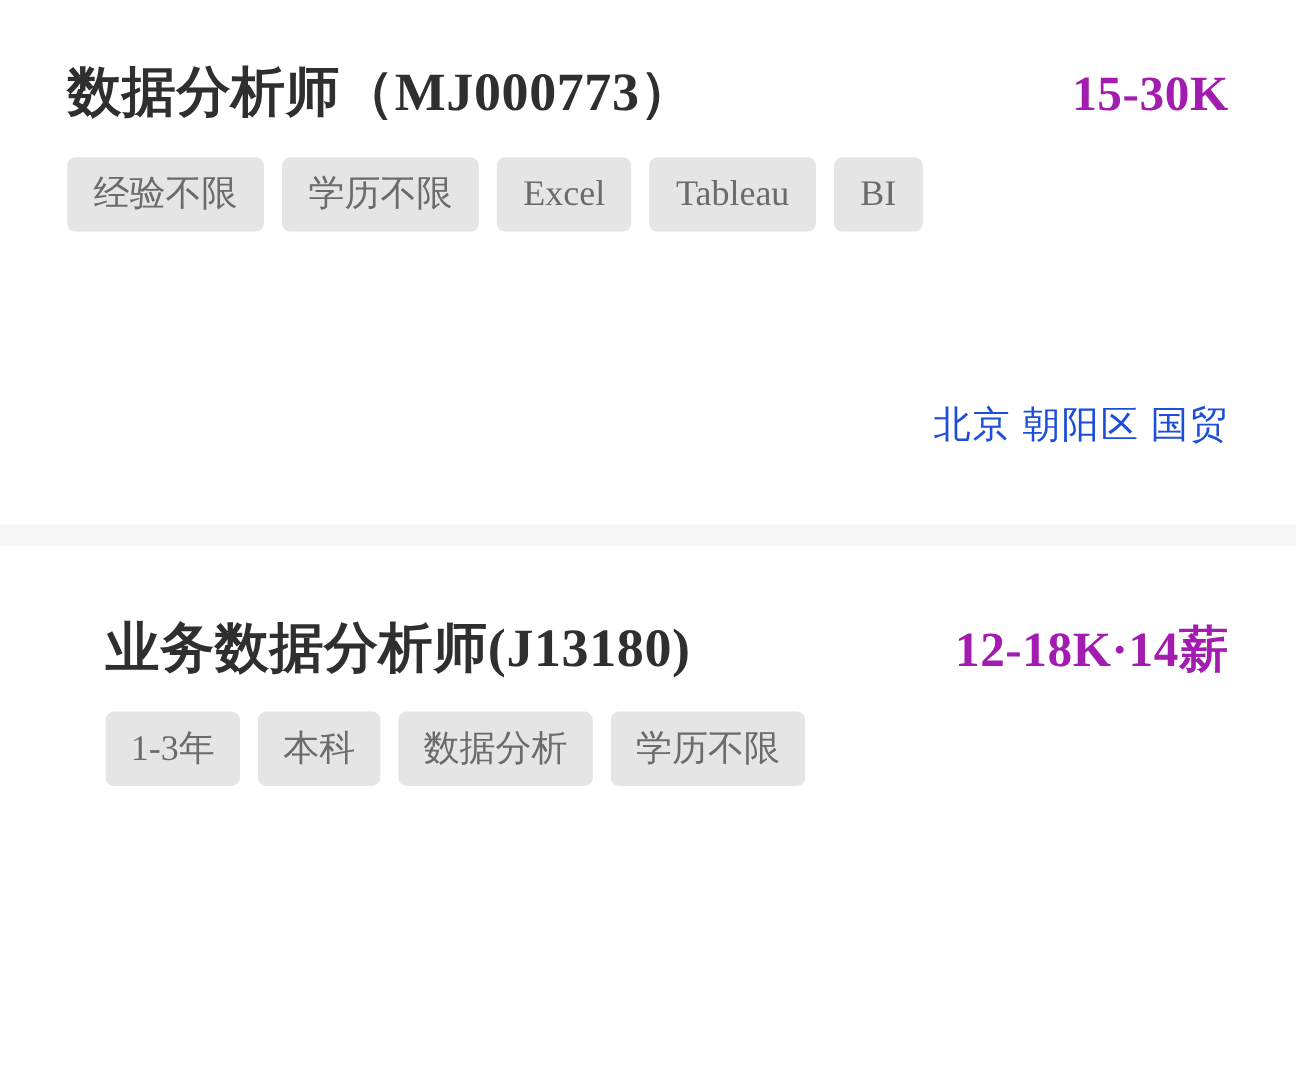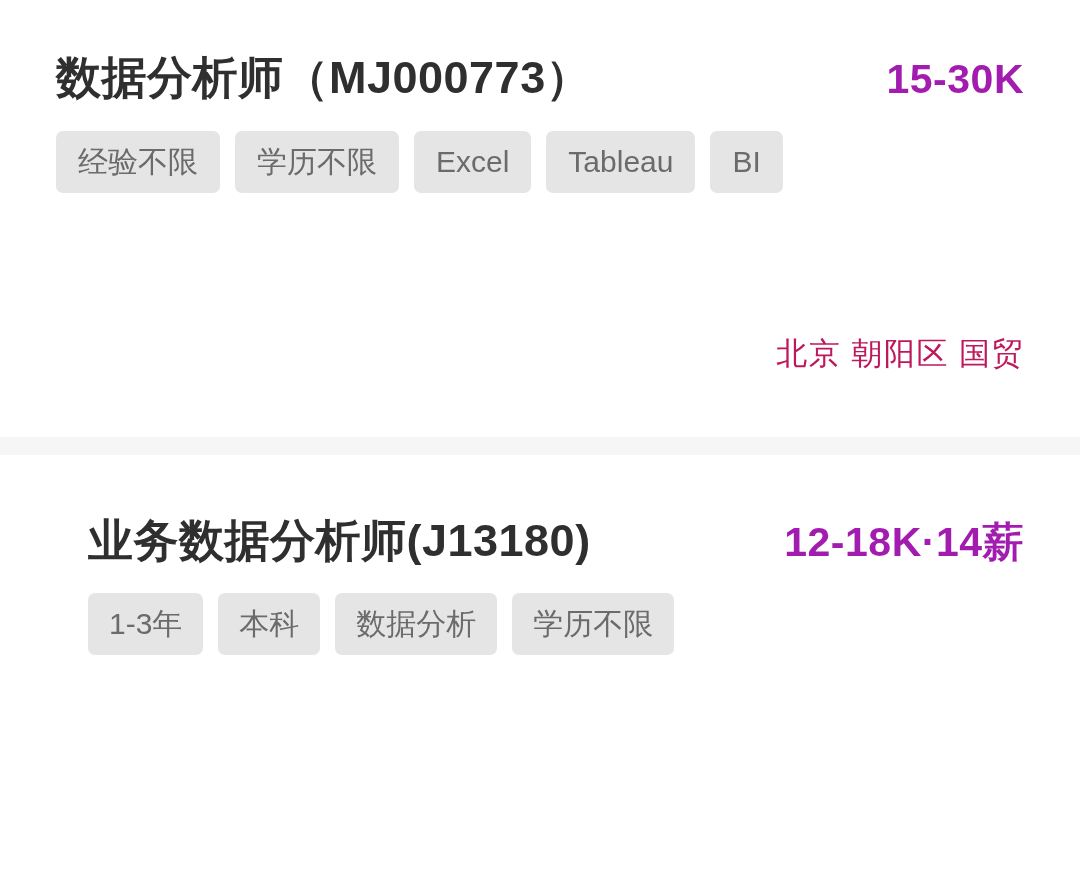--- a/index.html
+++ b/index.html
@@ -22,20 +22,21 @@
     display: flex;
     flex-direction: column;
     background: #ffffff;
   }
 
   
   .job-card {
     background: #ffffff;
     box-sizing: border-box;
     position: relative;
+    font-family: Liberation Serif, serif;
   }
   .job-card.card-1 {
     height: 437px;
     padding: 52px 56px 0 56px;
   }
   .job-card.card-2 {
     height: 437px;
     padding: 60px 56px 0 88px;
   }
 
@@ -102,21 +103,21 @@
     right: 56px;
     display: flex;
     align-items: center;
     justify-content: flex-end;
   }
   .card-1 .card-footer {
     top: 333px;
   }
   .job-location {
     font-size: 31px;
-    color: #be185d;
+    color: #1d4ed8;
     letter-spacing: 1.5px;
     white-space: nowrap;
     font-weight: normal;
   }
 
   
   .card-divider {
     height: 18px;
     width: 100%;
     background: #f6f6f7;

